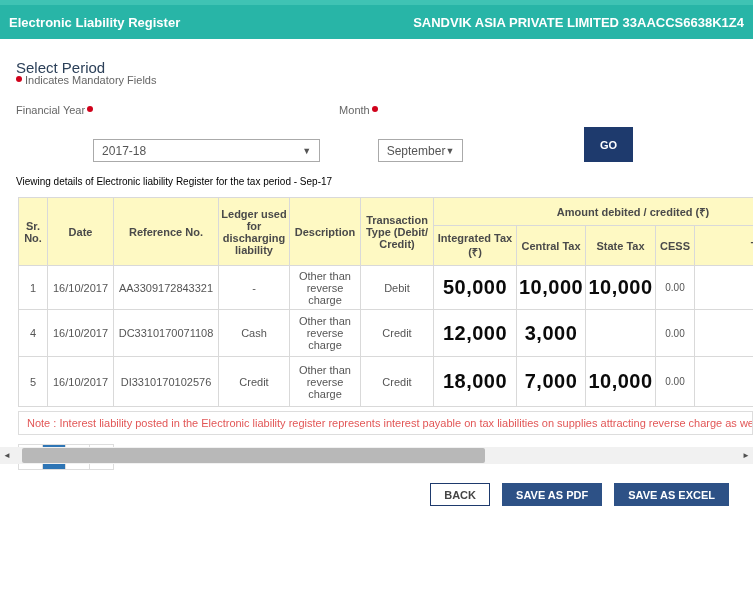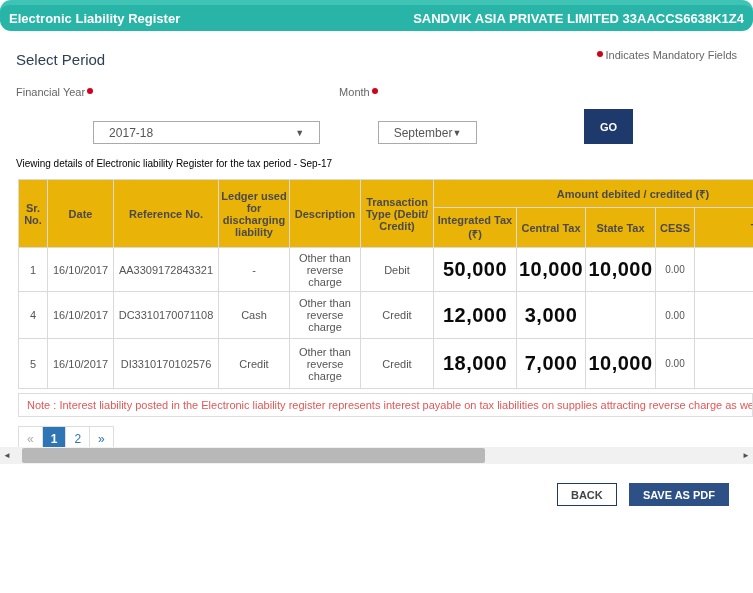--- a/index.html
+++ b/index.html
@@ -1,58 +1,58 @@
 <!DOCTYPE html>
 <html><head>
 <meta charset="utf-8">
 <style>
   * { box-sizing: border-box; margin: 0; padding: 0; }
   html,body { width:753px; height:593px; background:#fff; overflow:hidden; }
   body { font-family:"Liberation Sans", sans-serif; position:relative; color:#555; }
 
   
   .topbar {
-    height:31px; background:#28b5a7; border-top:5px solid #3fc3b4;
-    display:flex; align-items:center; justify-content:space-between; padding:0 9px;border-radius:11px;
+    height:39px; background:#28b5a7; border-top:5px solid #3fc3b4;
+    display:flex; align-items:center; justify-content:space-between; padding:0 9px;
   }
   .topbar .title { color:#fff; font-size:13px; font-weight:bold; }
   .topbar .company { color:#fff; font-size:13px; font-weight:bold; }
 
   .content { padding:0 16px; }
 
   
-  .section-row { display:flex; justify-content:space-between; align-items:flex-start; margin-top:20px; }
+  .section-row { display:flex; justify-content:space-between; align-items:flex-start; margin-top:20px;flex-direction:column; }
   .section-title { color:#2c4059; font-size:15px; }
   .mandatory-note { font-size:11px; color:#666; display:flex; align-items:flex-start; gap:3px; margin-top:-2px; }
   .req-dot { width:6px; height:6px; border-radius:50%; background:#d0021b; display:inline-block; margin-top:2px; }
 
   
   .filters { display:flex; margin-top:18px; align-items:flex-end; }
   .filter-block { display:flex; flex-direction:row; }
   .filter-label { font-size:11px; color:#666; margin-bottom:4px; }
   .filter-label .req-dot { margin-left:2px; vertical-align:top; }
   .fake-select {
     height:23px; border:1px solid #aaa; background:#fff; font-size:12px; color:#555;
-    display:flex; align-items:center; justify-content:space-between; padding:0 15px; cursor:pointer;margin-top:35px;
+    display:flex; align-items:center; justify-content:space-between; padding:0 8px; cursor:pointer;margin-top:35px;
   }
   .fy { width:227px; }
   .month { width:225px; margin-left:19px; }
   .chev { font-size:9px; color:#555; }
   .go-btn {
     margin-left:20px; width:49px; height:35px; background:#1e3a6d; color:#fff;
     font-size:11px; font-weight:bold; border:none; cursor:pointer; display:flex; align-items:center; justify-content:center;
   }
 
   .viewing-text { font-size:10px; color:#000000; margin-top:14px; }
 
   
   .table-clip { width:735px; overflow:hidden; margin-top:10px; margin-left:2px; }
   table { border-collapse:collapse; table-layout:fixed; width:814px; }
   th, td { border:1px solid #d9d9d9; font-size:11px; text-align:center; vertical-align:middle; padding:3px 2px; }
-  thead th { background:#eab308; color:#4a4a4a; font-weight:bold; }
+  thead th { background:#fef9c3; color:#4a4a4a; font-weight:bold; }
   thead .group-hdr { height:28px; }
   thead .sub-hdr th { height:40px; }
   tbody td { color:#555; height:44px; background:#fff; }
   tbody tr:nth-child(2) td { height:47px; }
   tbody tr:nth-child(3) td { height:50px; }
   .big-amount { font-size:20px; font-weight:bold; color:#0a0a0a; letter-spacing:0.5px; }
   .cess-val { font-size:10px; color:#555; }
 
   
   .col-sr{width:29px}.col-date{width:66px}.col-ref{width:105px}.col-ledger{width:71px}
@@ -217,13 +217,14 @@
 
 <div class="hscrollbar">
   <span class="hs-arrow hs-left">◄</span>
   <div class="hs-thumb"></div>
   <span class="hs-arrow hs-right">►</span>
 </div>
 
 <div class="actions">
   <button class="btn btn-back">BACK</button>
   <button class="btn btn-navy">SAVE AS PDF</button>
+  <button class="btn btn-navy">SAVE AS EXCEL</button>
 </div>
 
 </body></html>

